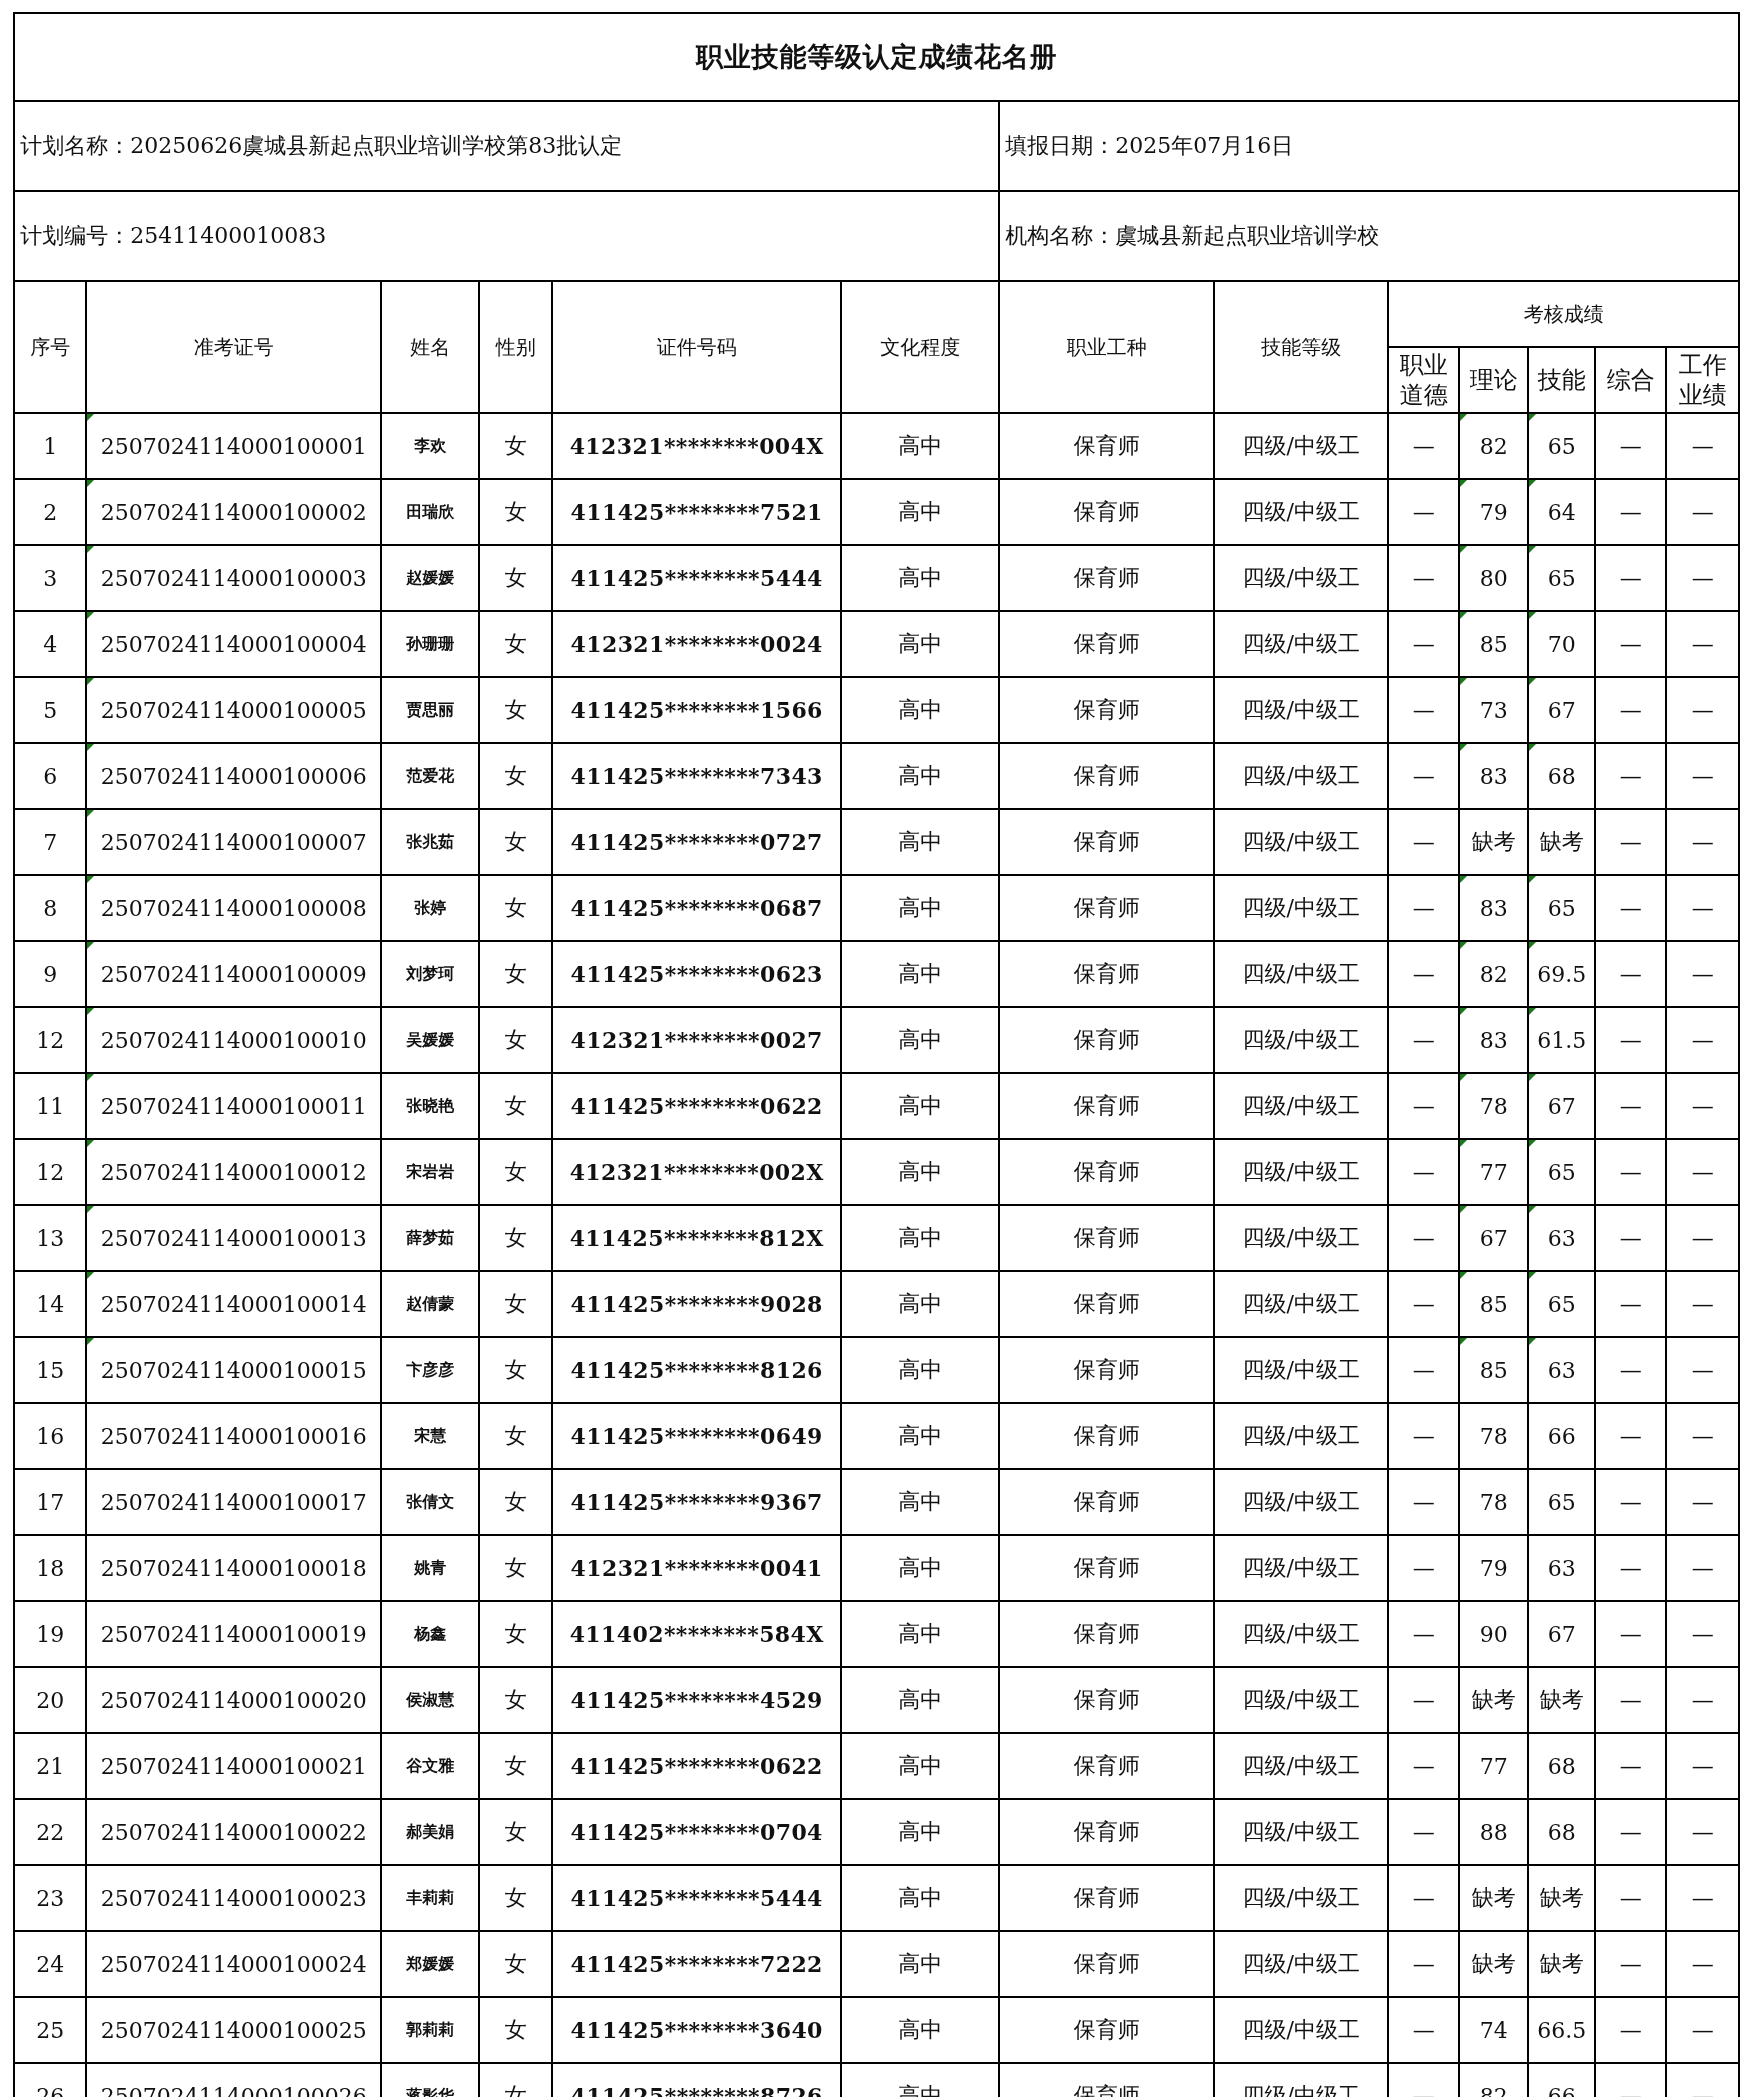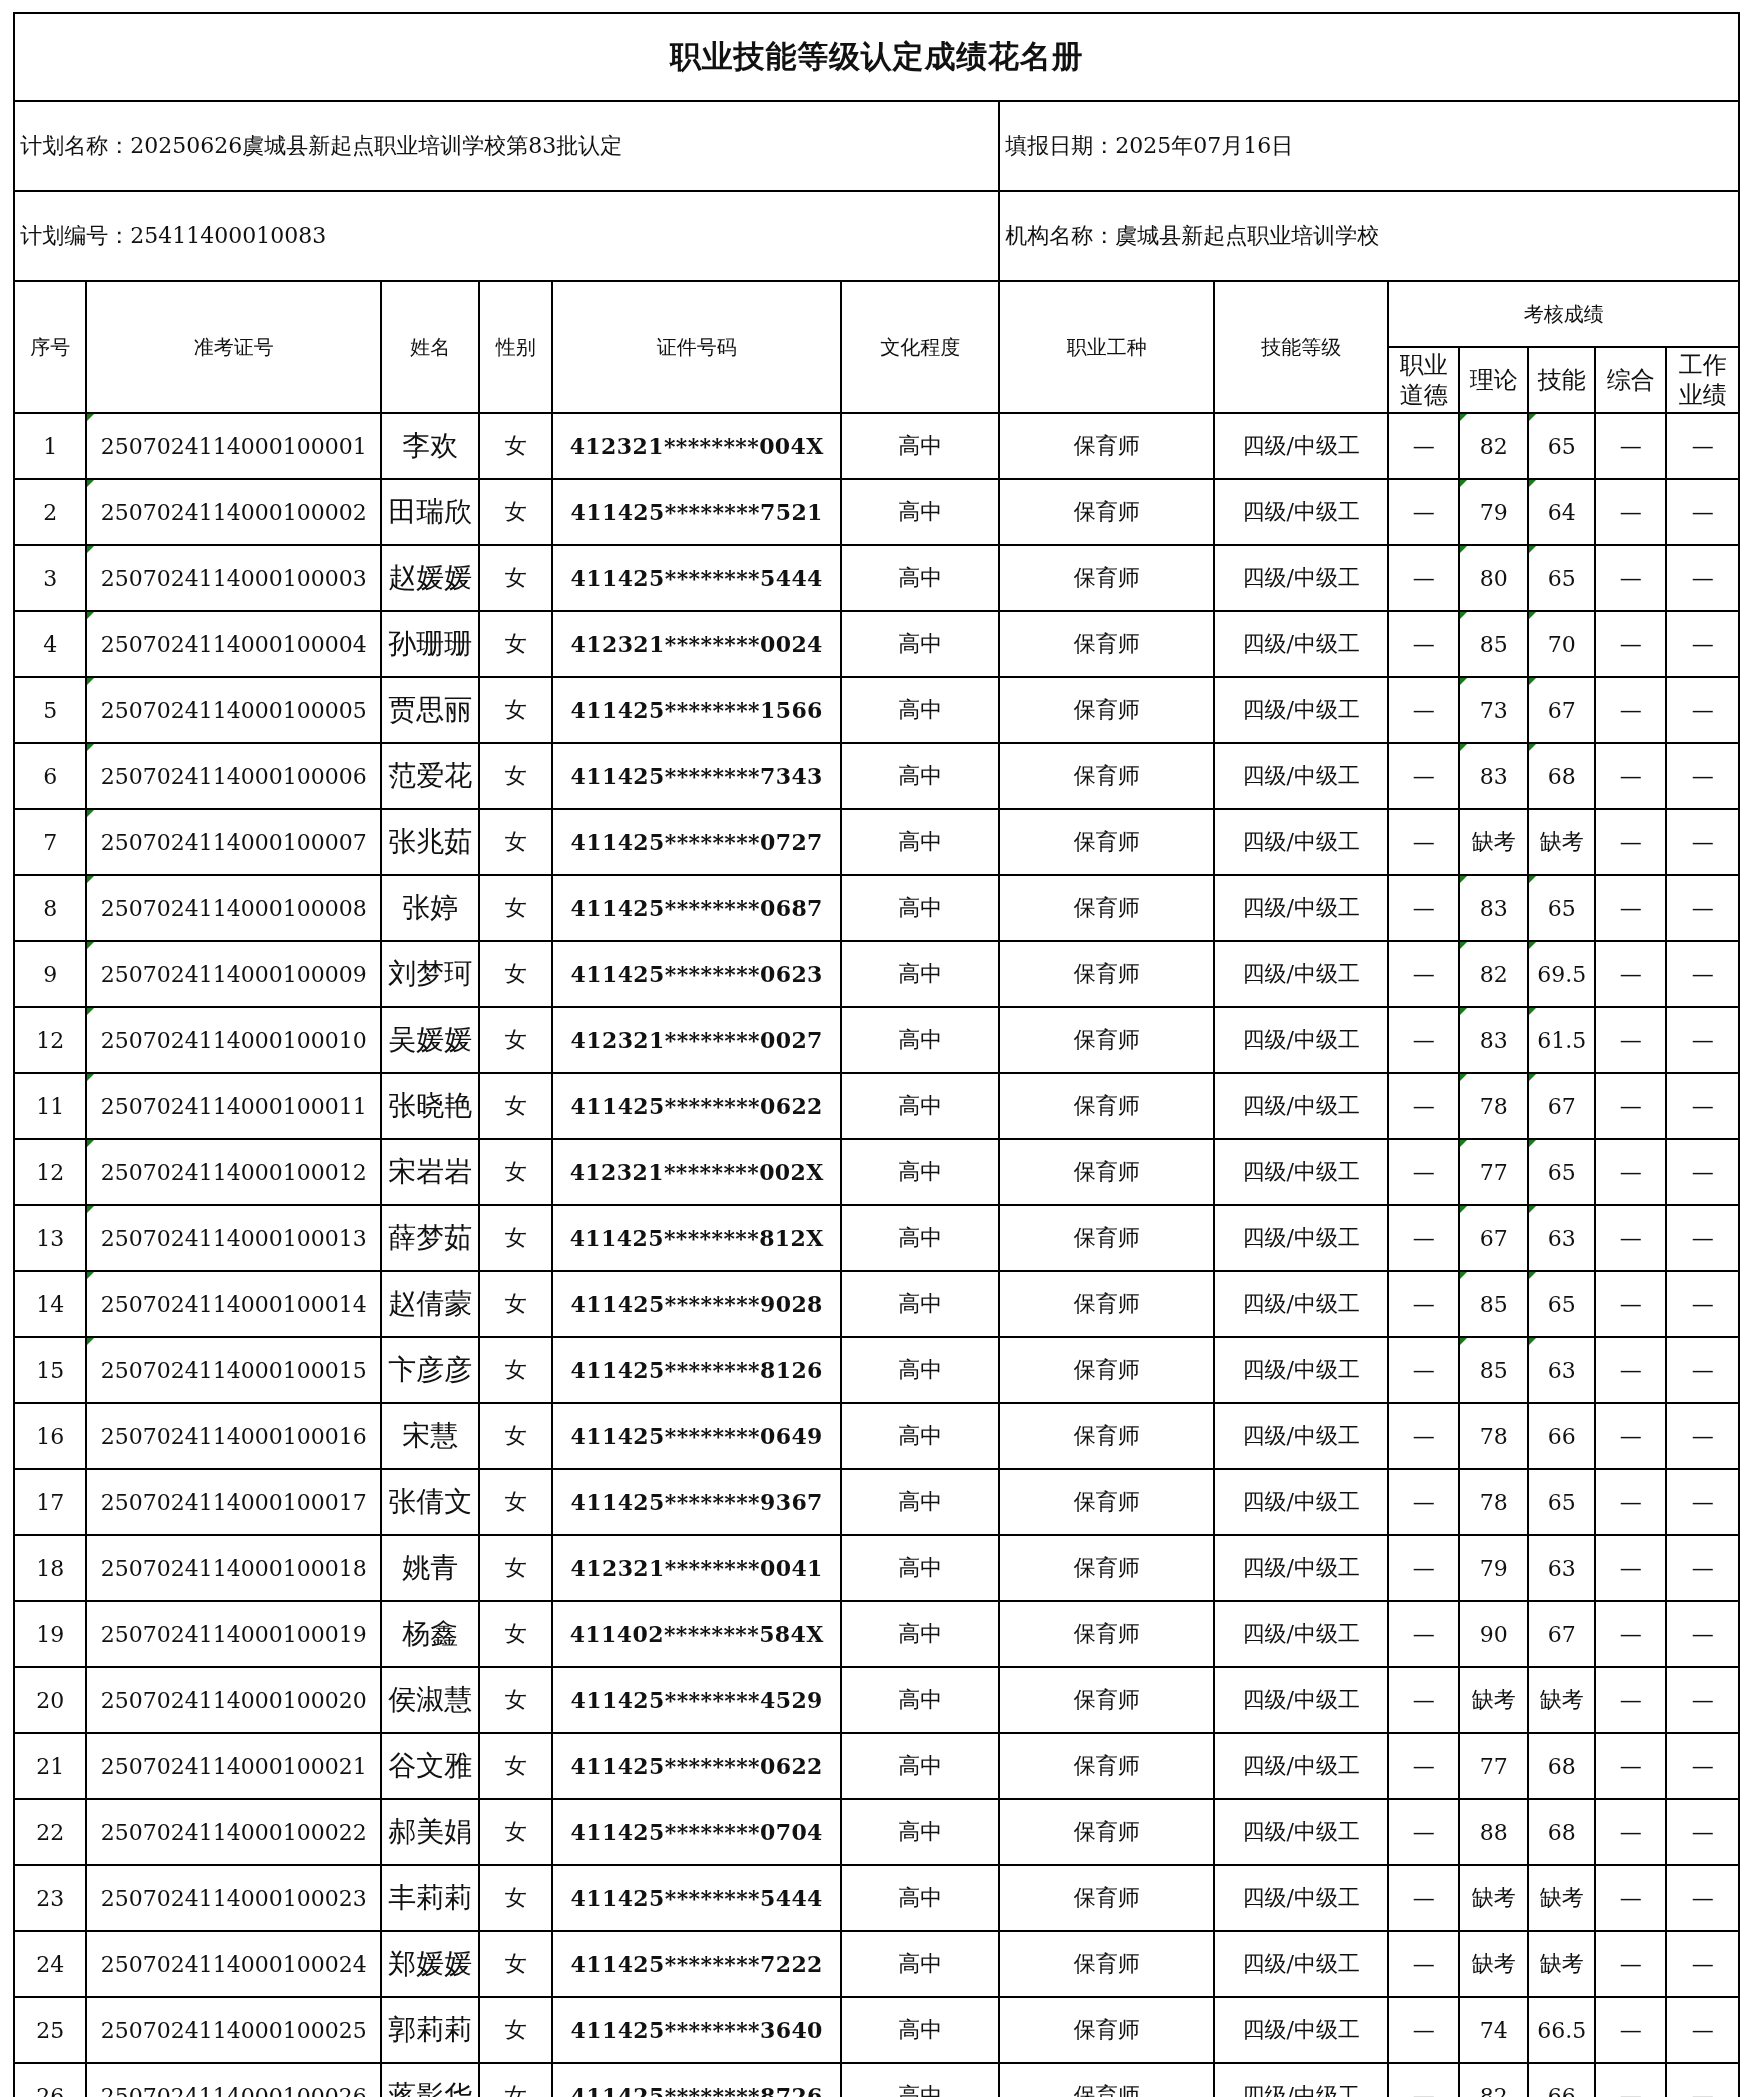--- a/index.html
+++ b/index.html
@@ -3,29 +3,29 @@
   <meta charset="utf-8">
   <style>
     html, body { margin: 0; padding: 0; background: #ffffff; }
     body { width: 1744px; height: 2098px; position: relative; overflow: hidden;
            font-family: "DejaVu Serif", "Liberation Serif", serif; color: #111; }
     .sheet { position: absolute; left: 13.2px; top: 12.4px; width: 1725px; }
     table { border-collapse: collapse; table-layout: fixed; width: 1725px; }
     td, th { border: 2.5px solid #000; padding: 0; text-align: center; vertical-align: middle;
              font-weight: normal; overflow: hidden; white-space: nowrap; position: relative; }
     .title-cell { height: 86px; font-family: "DejaVu Sans", "Liberation Sans", sans-serif;
-                  font-size: 31px; font-weight: bold; letter-spacing: 0.8px; }
+                  font-size: 27px; font-weight: bold; letter-spacing: 0.8px; }
     .info-cell { height: 64px; font-size: 22px; padding: 12px 5px; }
     .info-left { text-align: left; }
     .info-right { text-align: left; }
     .hdr { font-size: 20px; }
     .hdr-group { height: 64px; }
     .hdr-sub { height: 64px; font-size: 24px; line-height: 30px; white-space: normal; }
     .row td { height: 64px; font-size: 22px; }
-    .row td.name { font-size: 28px; letter-spacing: 0px; }
+    .row td.name { font-size: 16px; letter-spacing: 0px; font-weight: bold; }
     .row td.idnum { letter-spacing: 0.4px; font-weight: bold; }
     .row td.score { font-size: 22px; }
     .flag::before { content: ""; position: absolute; left: 0; top: 0; width: 0; height: 0;
                     border-top: 7.4px solid #1a7a1a; border-right: 7.4px solid transparent; }
   </style>
 </head>
 <body>
 
 <div class="sheet">
   <table>

